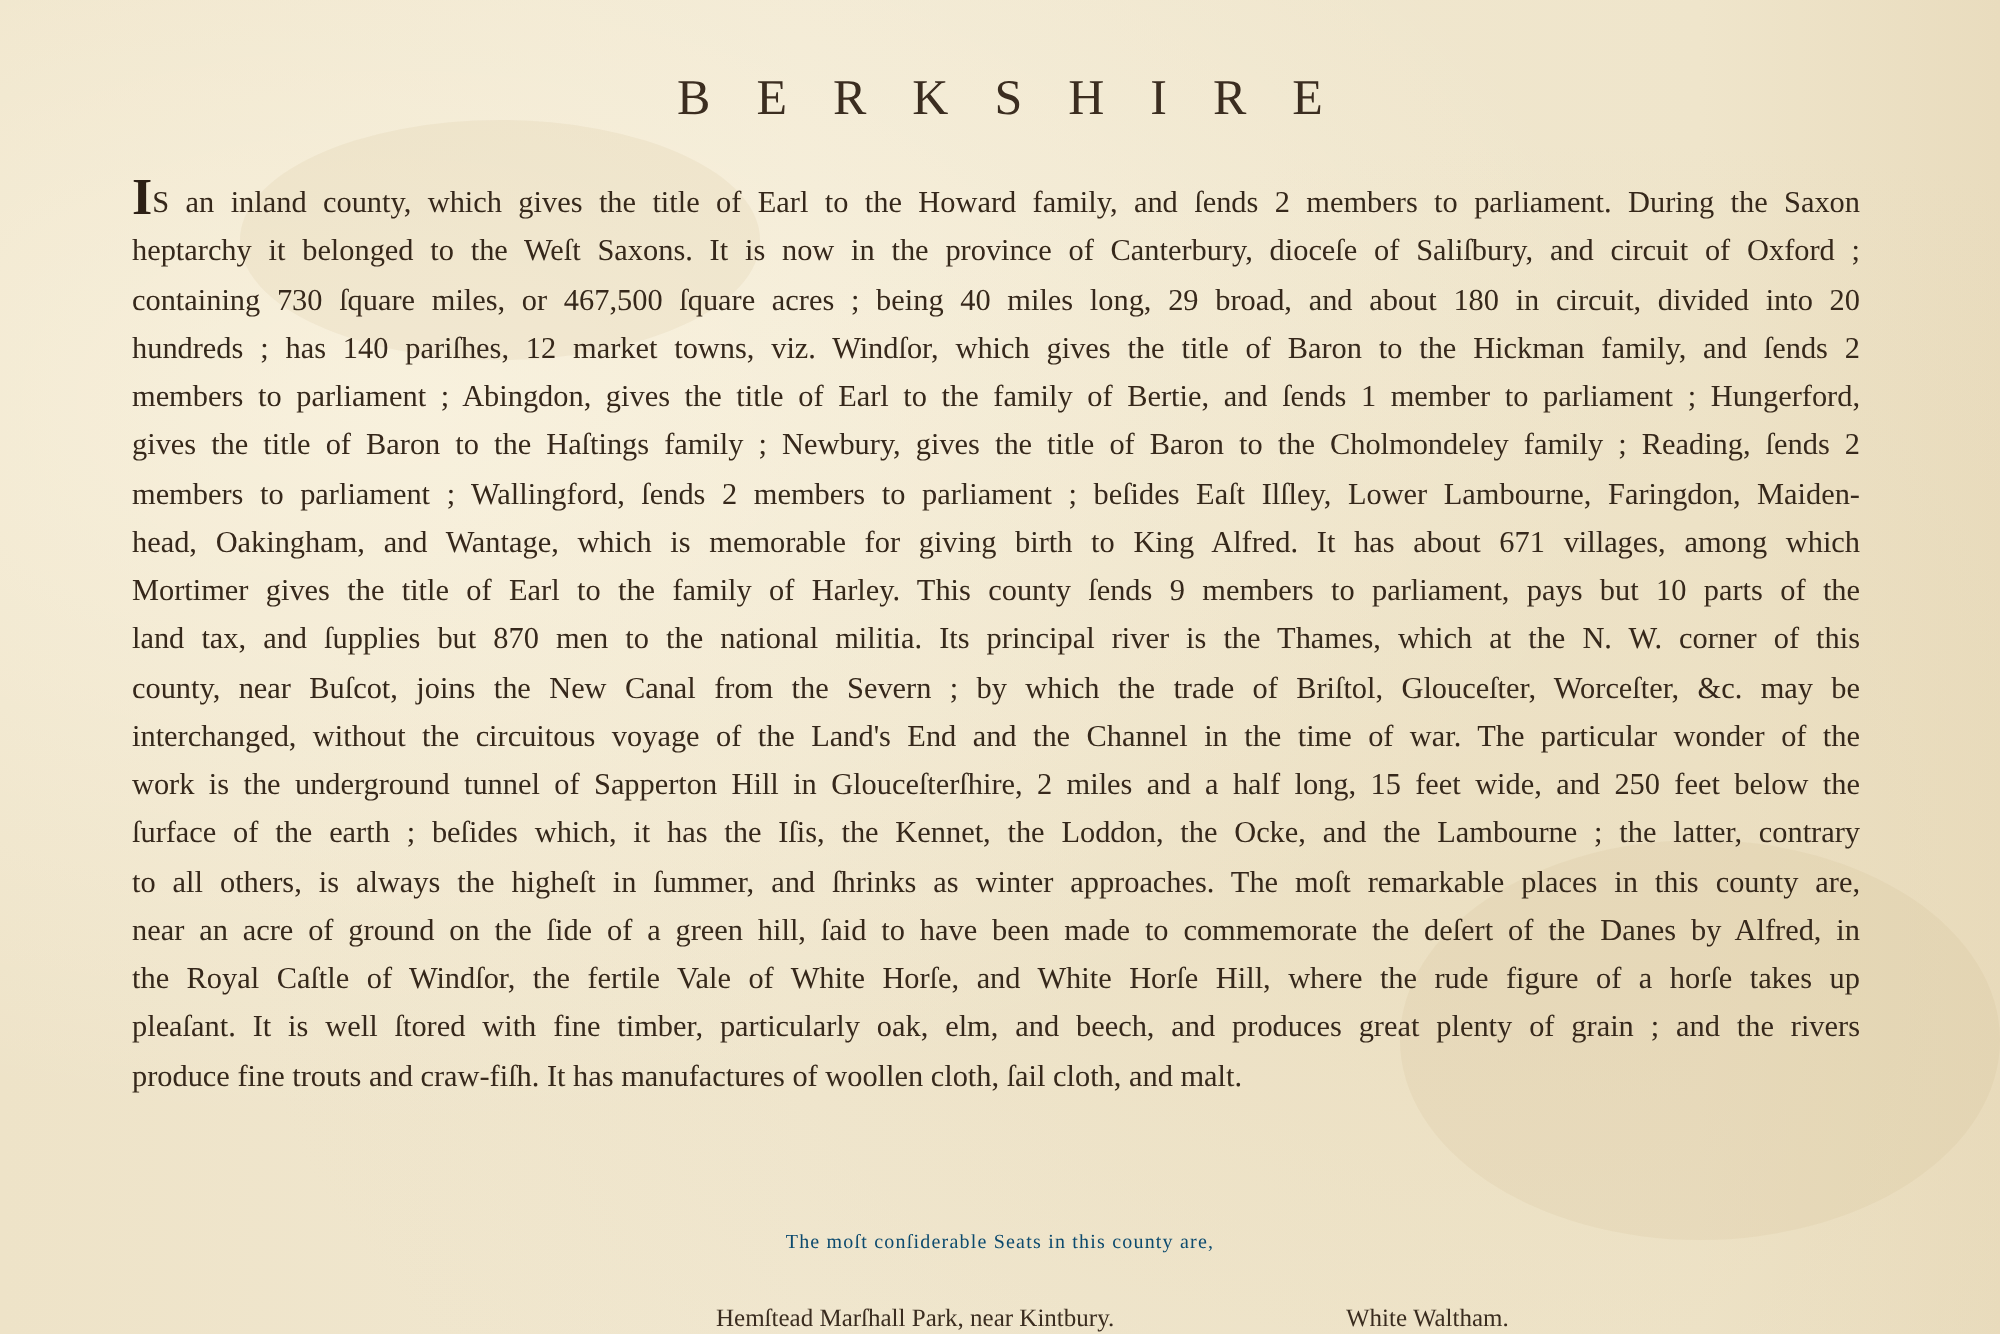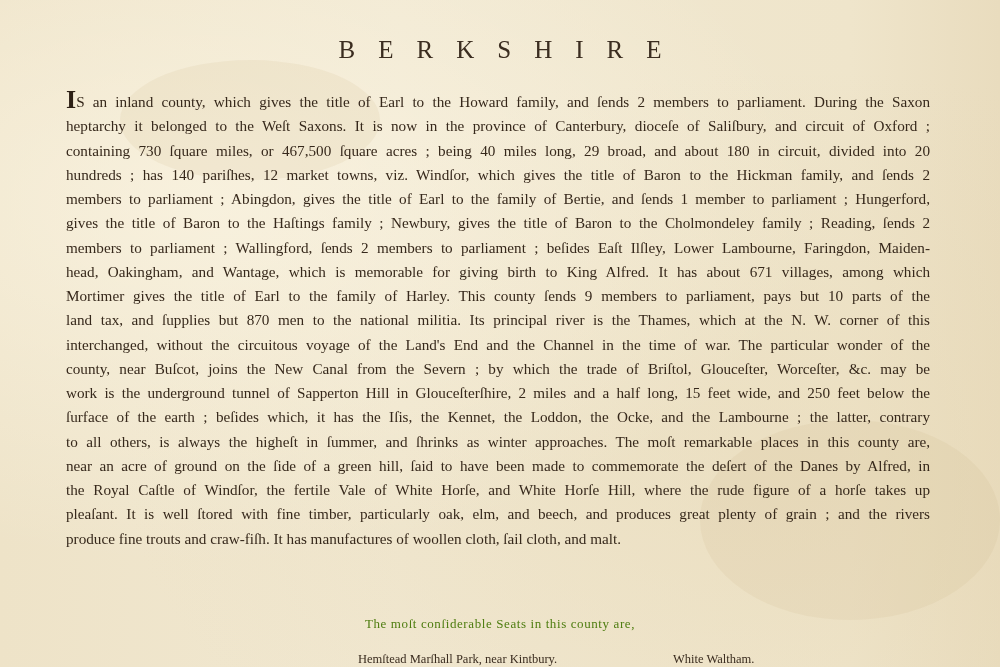--- a/index.html
+++ b/index.html
@@ -67,23 +67,23 @@
       vertical-align: -1px;
       color: #2d2015;
     }
     .seats-heading {
       position: absolute;
       top: 616px;
       left: 0;
       width: 1000px;
       text-align: center;
       font-family: "Liberation Serif", serif;
-      font-size: 13px;
+      font-size: 10px;
       letter-spacing: 0.6px;
-      color: #4d7c0f;
+      color: #0c4a6e;
     }
     .seats {
       position: absolute;
       top: 652px;
       left: 0;
       width: 1000px;
       font-family: "Liberation Serif", serif;
       font-size: 12.5px;
       color: #3a2c1f;
     }
@@ -114,22 +114,22 @@
     <span class="line"><span class="dropcap">I</span><span>S an inland county, which gives the title of Earl to the Howard family, and ſends 2 members to parliament.  During the Saxon</span></span>
     <span class="line">heptarchy it belonged to the Weſt Saxons.  It is now in the province of Canterbury, dioceſe of Saliſbury, and circuit of Oxford ;</span>
     <span class="line">containing 730 ſquare miles, or 467,500 ſquare acres ; being 40 miles long, 29 broad, and about 180 in circuit, divided into 20</span>
     <span class="line">hundreds ; has 140 pariſhes, 12 market towns, viz. Windſor, which gives the title of Baron to the Hickman family, and ſends 2</span>
     <span class="line">members to parliament ; Abingdon, gives the title of Earl to the family of Bertie, and ſends 1 member to parliament ; Hungerford,</span>
     <span class="line">gives the title of Baron to the Haſtings family ; Newbury, gives the title of Baron to the Cholmondeley family ; Reading, ſends 2</span>
     <span class="line">members to parliament ; Wallingford, ſends 2 members to parliament ; beſides Eaſt Ilſley, Lower Lambourne, Faringdon, Maiden-</span>
     <span class="line">head, Oakingham, and Wantage, which is memorable for giving birth to King Alfred.  It has about 671 villages, among which</span>
     <span class="line">Mortimer gives the title of Earl to the family of Harley.  This county ſends 9 members to parliament, pays but 10 parts of the</span>
     <span class="line">land tax, and ſupplies but 870 men to the national militia.  Its principal river is the Thames, which at the N. W. corner of this</span>
+    <span class="line">county, near Buſcot, joins the New Canal from the Severn ; by which the trade of Briſtol, Glouceſter, Worceſter, &amp;c. may be</span>
     <span class="line">interchanged, without the circuitous voyage of the Land's End and the Channel in the time of war.  The particular wonder of the</span>
-    <span class="line">county, near Buſcot, joins the New Canal from the Severn ; by which the trade of Briſtol, Glouceſter, Worceſter, &amp;c. may be</span>
     <span class="line">work is the underground tunnel of Sapperton Hill in Glouceſterſhire, 2 miles and a half long, 15 feet wide, and 250 feet below the</span>
     <span class="line">ſurface of the earth ; beſides which, it has the Iſis, the Kennet, the Loddon, the Ocke, and the Lambourne ; the latter, contrary</span>
     <span class="line">to all others, is always the higheſt in ſummer, and ſhrinks as winter approaches.  The moſt remarkable places in this county are,</span>
     <span class="line">near an acre of ground on the ſide of a green hill, ſaid to have been made to commemorate the deſert of the Danes by Alfred, in</span>
     <span class="line">the Royal Caſtle of Windſor, the fertile Vale of White Horſe, and White Horſe Hill, where the rude figure of a horſe takes up</span>
     <span class="line">pleaſant.  It is well ſtored with fine timber, particularly oak, elm, and beech, and produces great plenty of grain ; and the rivers</span>
     <span class="line last">produce fine trouts and craw-fiſh.  It has manufactures of woollen cloth, ſail cloth, and malt.</span>
   </div>
 
   <div class="seats-heading">The moſt conſiderable Seats in this county are,</div>

